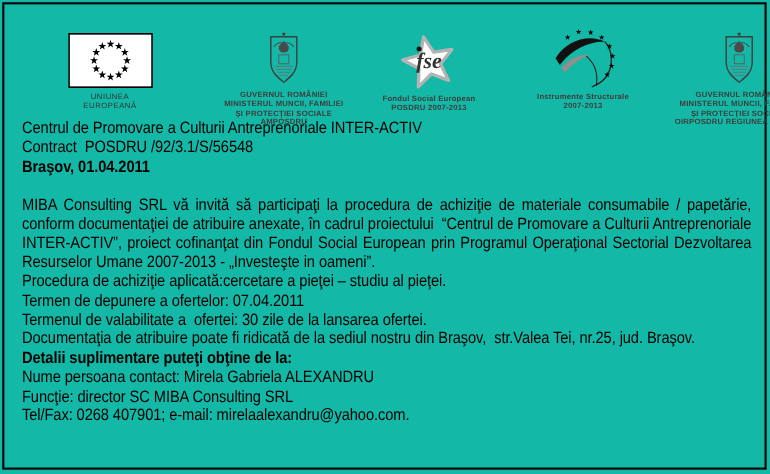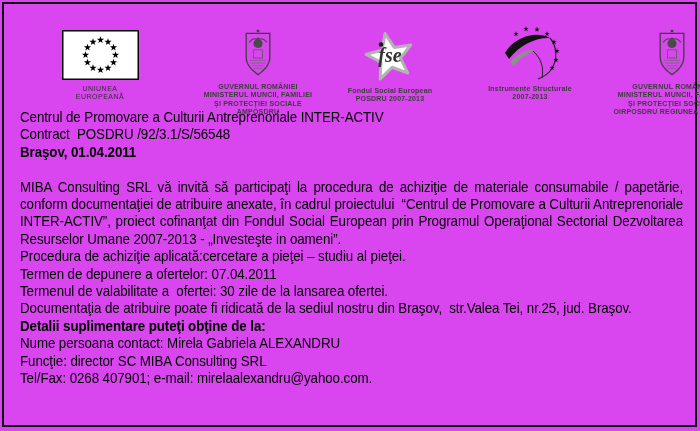--- a/index.html
+++ b/index.html
@@ -1,16 +1,16 @@
 <!DOCTYPE html>
 <html><head>
 <meta charset="utf-8">
 <style>
   html,body{margin:0;padding:0;background:#fff;}
-  .page{position:relative;width:700px;height:431px;background:#d946ef;overflow:hidden;
+  .page{position:relative;width:700px;height:431px;background:#14b8a6;overflow:hidden;
         font-family:"Liberation Sans",sans-serif;color:#000;}
   .frame{position:absolute;left:2px;top:2px;right:3px;bottom:4px;border:2px solid #0a0a0a;pointer-events:none;}
   .defs{position:absolute;width:0;height:0;}
 
   
   .logo{position:absolute;display:flex;flex-direction:column;align-items:center;text-align:center;}
   .cap{font-size:7px;line-height:8.4px;color:#3d3d3d;letter-spacing:0.2px;}
   .cap b,.cap span{display:block;}
   .cap-bold span{font-weight:bold;}
   .logo-eu{left:18px;top:14px;width:84px;}

